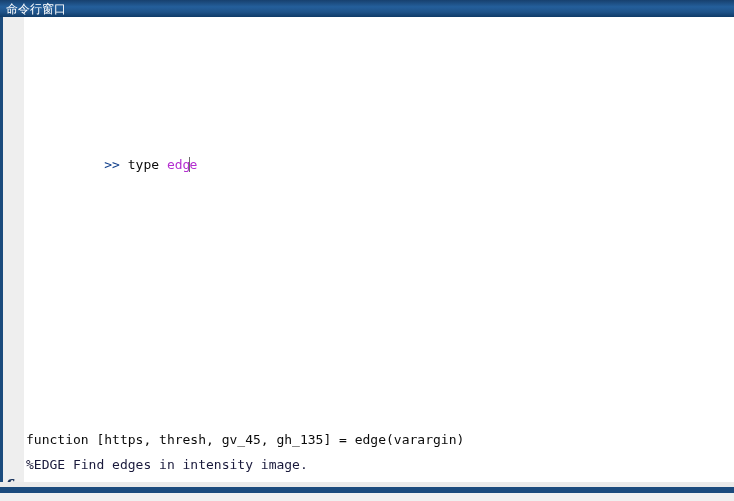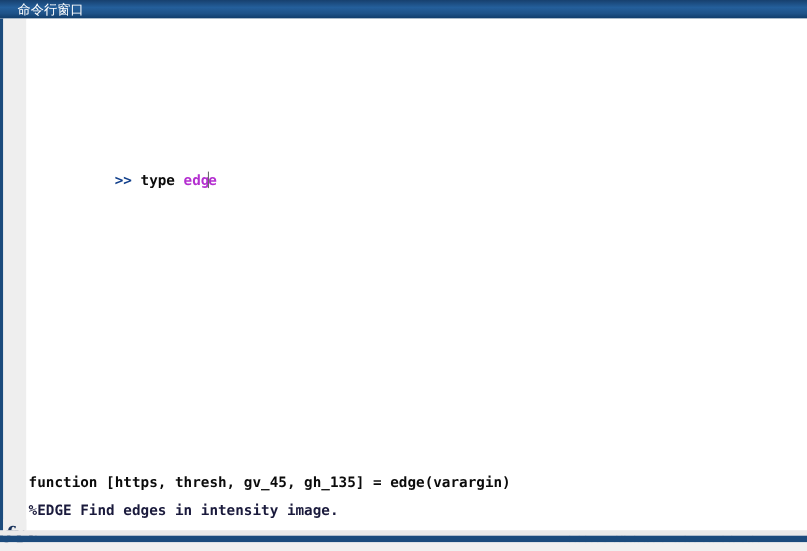--- a/index.html
+++ b/index.html
@@ -38,21 +38,21 @@
     background: linear-gradient(to bottom, #17406e 0%, #245f9b 40%, #1e5288 72%, #0f3b68 100%);
     display: flex;
     align-items: center;
     overflow: hidden;
   }
   #titlebar-label {
     color: #ffffff;
     font-family: Liberation Sans, sans-serif;
     font-size: 12px;
     line-height: 12px;
-    padding-left: 16px;
+    padding-left: 6px;
     letter-spacing: 0px;
     white-space: nowrap;
   }
 
   
   #frame {
     position: absolute;
     left: 0;
     top: 17px;
     width: 734px;
@@ -97,21 +97,20 @@
     width: 708px;
     font-family: "DejaVu Sans Mono", "Liberation Mono", monospace;
     font-size: 13px;
     line-height: 25px;
     white-space: pre;
     color: #101010;
   }
   .line {
     height: 25px;
     white-space: pre;
-    font-weight: bold;
   }
   .blank-line { height: 25px; }
 
   .tok-prompt { color: #12408c; }
   .tok-plain  { color: #0b0b0b; }
   .tok-string { color: #b42fd0; }
   .tok-comment{ color: #1a1a3c; text-align: right; }
   .tok-code   { color: #0b0b0b; }
 
   

